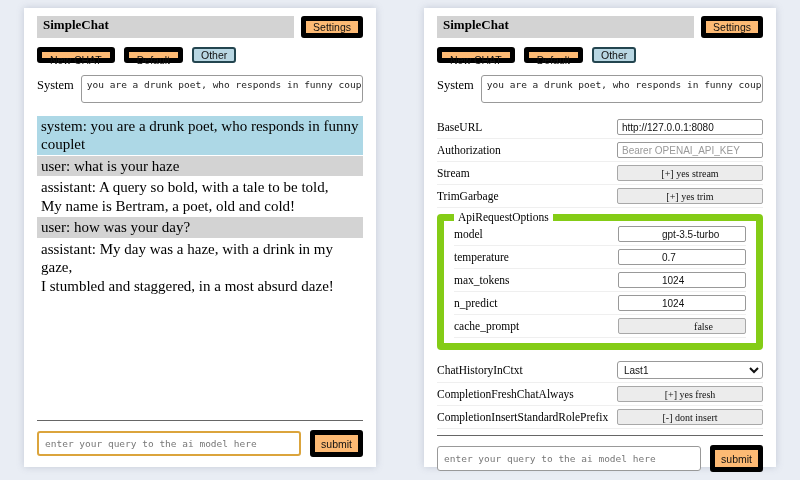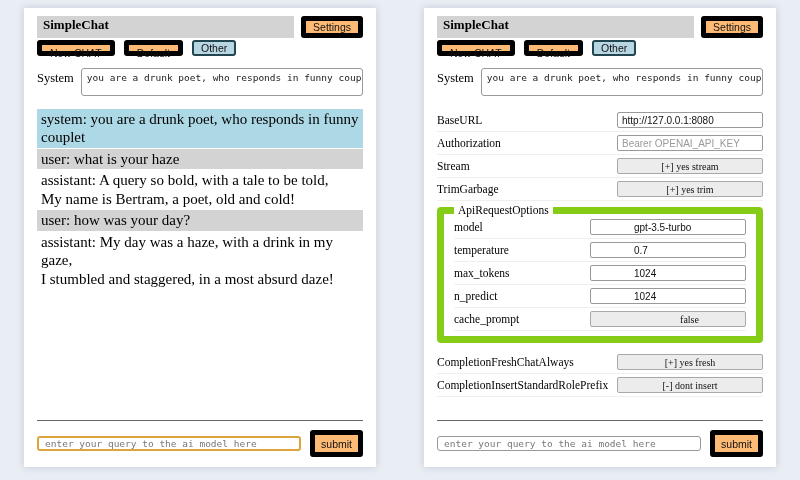--- a/index.html
+++ b/index.html
@@ -12,21 +12,21 @@
   }
   .wrap { display: flex; gap: 48px; padding: 8px 24px 13px 24px; }
   .panel {
     width: 352px; height: 459px;
     background: #ffffff;
     box-shadow: 0 0 7px rgba(110,120,145,.30);
     padding: 8px 13px 10px 13px;
     display: flex; flex-direction: column;
   }
   
-  .titlerow { display: flex; gap: 7px; align-items: stretch; margin-bottom: 2px; }
+  .titlerow { display: flex; gap: 7px; align-items: stretch; margin-bottom: 9px; }
   .titlebar {
     flex: 1; background: #d3d3d3;
     font-weight: bold; font-size: 13px; line-height: 17px;
     padding: 0 6px;
   }
   button {
     font-family: "Liberation Sans", sans-serif;
     background: #fdba74; border: 5px solid #000000; border-radius: 3px;
     color: #111; cursor: pointer;
   }
@@ -68,26 +68,26 @@
   }
   .sinput { padding: 0 4px; color: #111; }
   .sinput::placeholder { color: #9a9a9a; }
   .sbtn { background: #ececec; border-color: #a8a8a8; padding: 0; font-family: Liberation Serif, serif; }
   .sselect { height: 18px; border-radius: 3px; background: #fff; padding: 0 2px; color: #111; }
   fieldset.aro {
     border: 7px solid #84cc16; border-radius: 4px;
     margin: 3px 0 8px 0; padding: 0 10px 5px 10px;
   }
   fieldset.aro legend { font-size: 11.5px; padding: 0 4px; }
-  fieldset.aro .sinput, fieldset.aro .sbtn { width: 156px; padding-left: 43px; }
+  fieldset.aro .sinput, fieldset.aro .sbtn { width: 128px; padding-left: 43px; }
   
   hr.sep { border: none; border-top: 1px solid #666; margin: 6px 0 9px 0; }
   .queryrow { display: flex; gap: 9px; align-items: center; }
   .query-input {
-    flex: 1; height: 15px;
+    flex: 1; height: 25px;
     border: 1px solid #999; border-radius: 3px;
     font-family: "DejaVu Sans Mono", monospace; font-size: 9.5px;
     color: #444; padding: 0 6px; outline: none;
   }
   .query-input::placeholder { color: #777; }
   .query-input.focused { border: 2px solid #dba43c; }
   .submit-btn { font-size: 10.5px; height: 27px; padding: 0 6px; }
 </style>
 </head>
 <body>
@@ -175,20 +175,26 @@
           <span class="slabel">n_predict</span>
           <input class="sinput" value="1024" style="">
         </div>
         <div class="srow">
           <span class="slabel">cache_prompt</span>
           <button class="sbtn">false</button>
         </div>
       </fieldset>
 
       <div class="srow">
+        <span class="slabel">ChatHistoryInCtxt</span>
+        <select class="sselect">
+          <option>Last1</option>
+        </select>
+      </div>
+      <div class="srow">
         <span class="slabel">CompletionFreshChatAlways</span>
         <button class="sbtn">[+] yes fresh</button>
       </div>
       <div class="srow">
         <span class="slabel">CompletionInsertStandardRolePrefix</span>
         <button class="sbtn">[-] dont insert</button>
       </div>
     </div>
 
     <hr class="sep">

